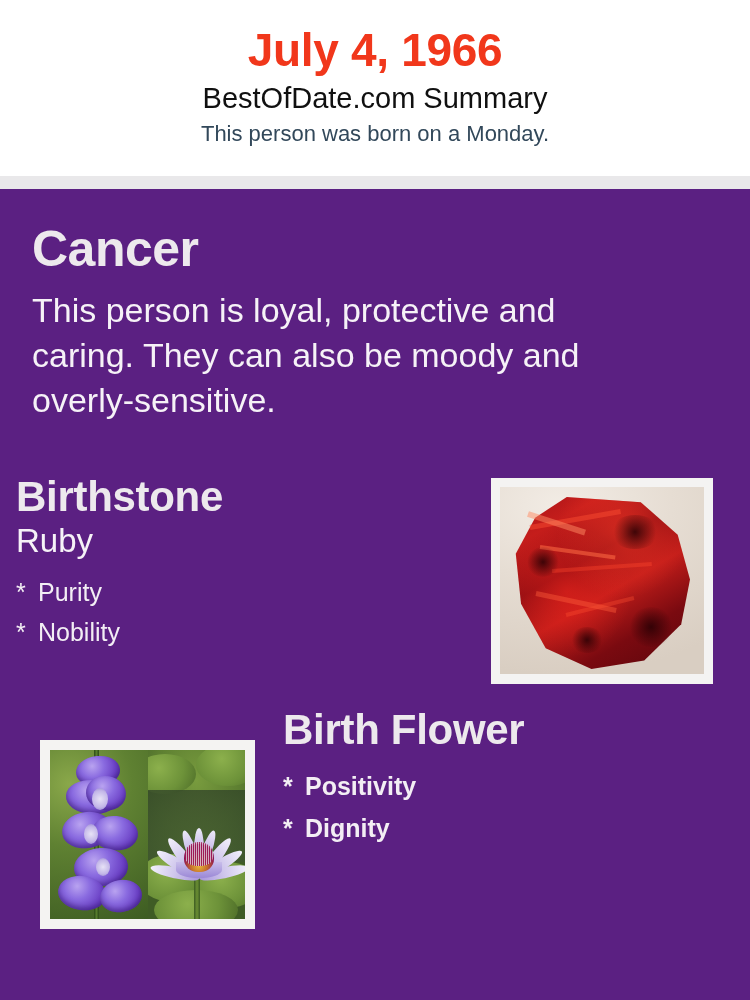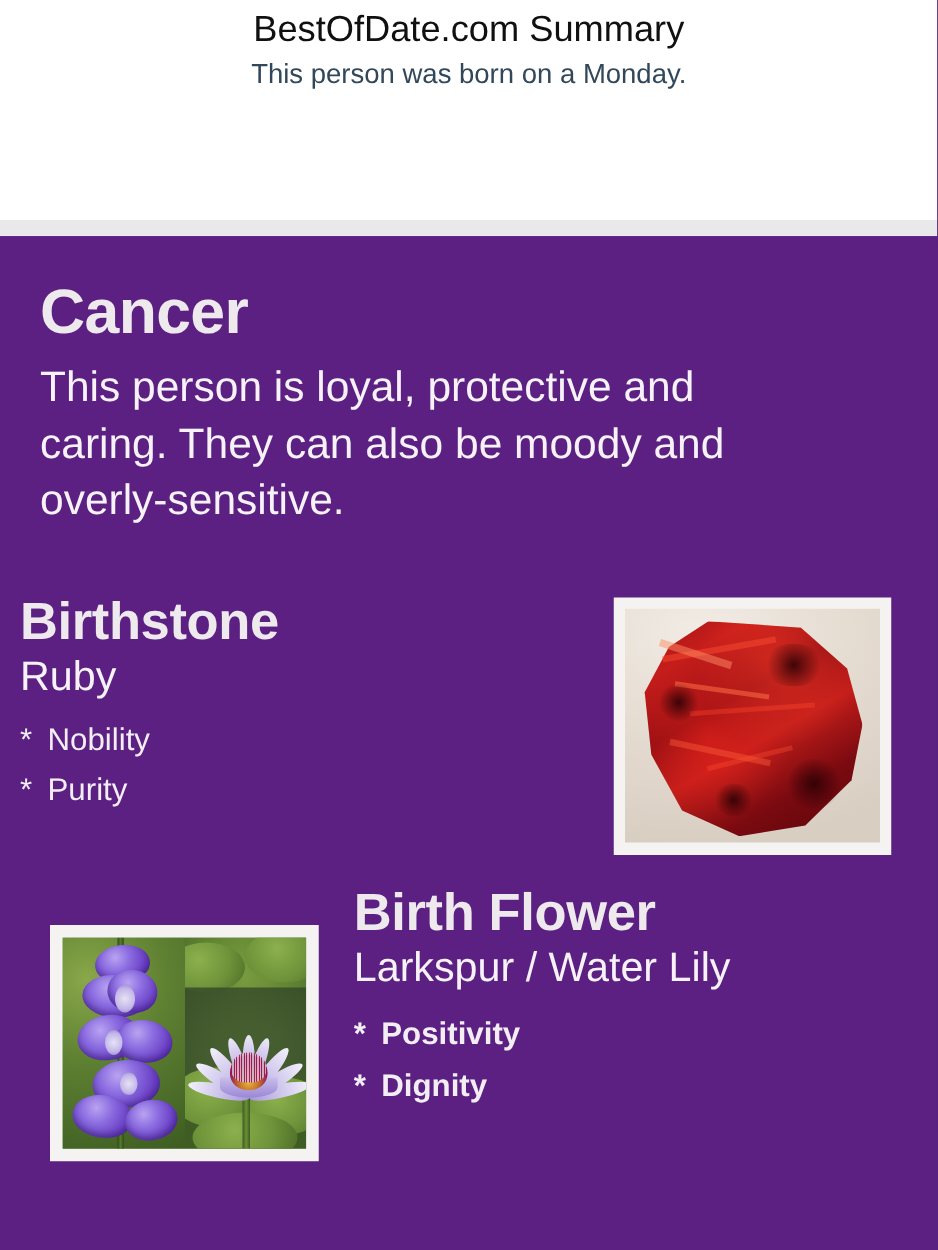--- a/index.html
+++ b/index.html
@@ -326,38 +326,39 @@
     border-radius: 0 0 50% 50%;
     background: linear-gradient(180deg, #c8bdea, #9b88d6);
   }
 </style>
 </head>
 <body>
 
 <div id="card">
 
   <div id="header">
+    <h1 id="date-title">July 4, 1966</h1>
     <div id="site-summary">BestOfDate.com Summary</div>
     <div id="born-line">This person was born on a Monday.</div>
   </div>
   <div id="divider"></div>
 
   <div id="body-panel">
 
     <div id="zodiac-block">
       <h2 id="zodiac-sign">Cancer</h2>
       <p id="zodiac-desc">This person is loyal, protective and caring. They can also be moody and overly-sensitive.</p>
     </div>
 
     <div id="birthstone-block">
       <h2 class="section-heading">Birthstone</h2>
       <div class="section-sub">Ruby</div>
       <ul class="trait-list">
+        <li><span class="trait-star">*</span><span>Purity</span></li>
         <li><span class="trait-star">*</span><span>Nobility</span></li>
-        <li><span class="trait-star">*</span><span>Purity</span></li>
       </ul>
     </div>
 
     <div id="birthstone-photo-frame">
       <div id="ruby-photo">
         <div class="crystal"></div>
         <div class="facet f1"></div>
         <div class="facet f2"></div>
         <div class="facet f3"></div>
         <div class="facet f4"></div>
@@ -365,21 +366,20 @@
         <div class="facet f6"></div>
         <div class="dark d1"></div>
         <div class="dark d2"></div>
         <div class="dark d3"></div>
         <div class="dark d4"></div>
       </div>
     </div>
 
     <div id="flower-block">
       <h2 class="section-heading">Birth Flower</h2>
-      <div class="section-sub">Larkspur / Water Lily</div>
       <ul class="trait-list" id="flower-traits">
         <li><span class="trait-star">*</span><span>Positivity</span></li>
         <li><span class="trait-star">*</span><span>Dignity</span></li>
       </ul>
     </div>
 
     <div id="flower-photo-frame">
       <div id="flower-photo">
 
         <div class="flower-half" id="larkspur-photo">

